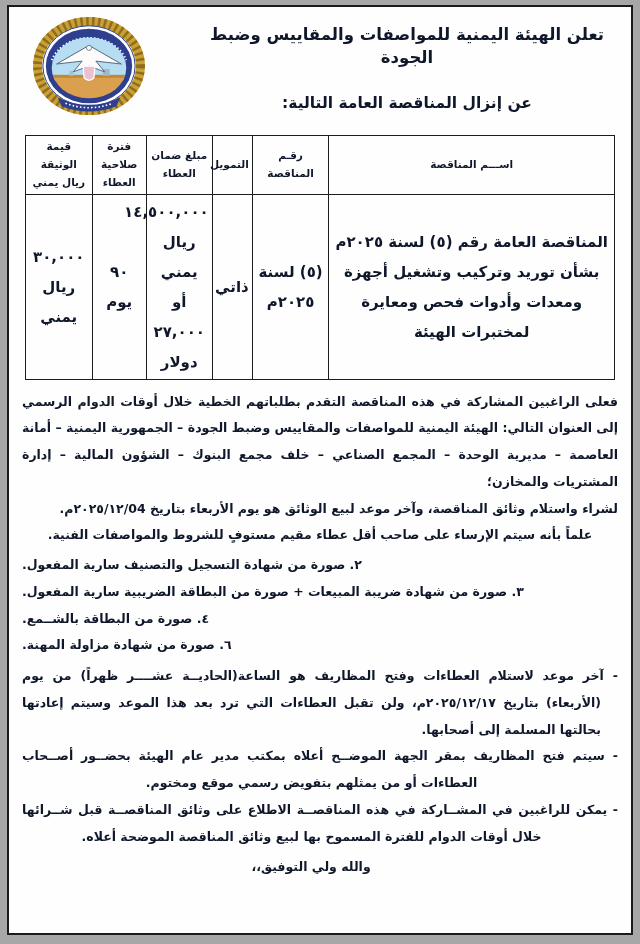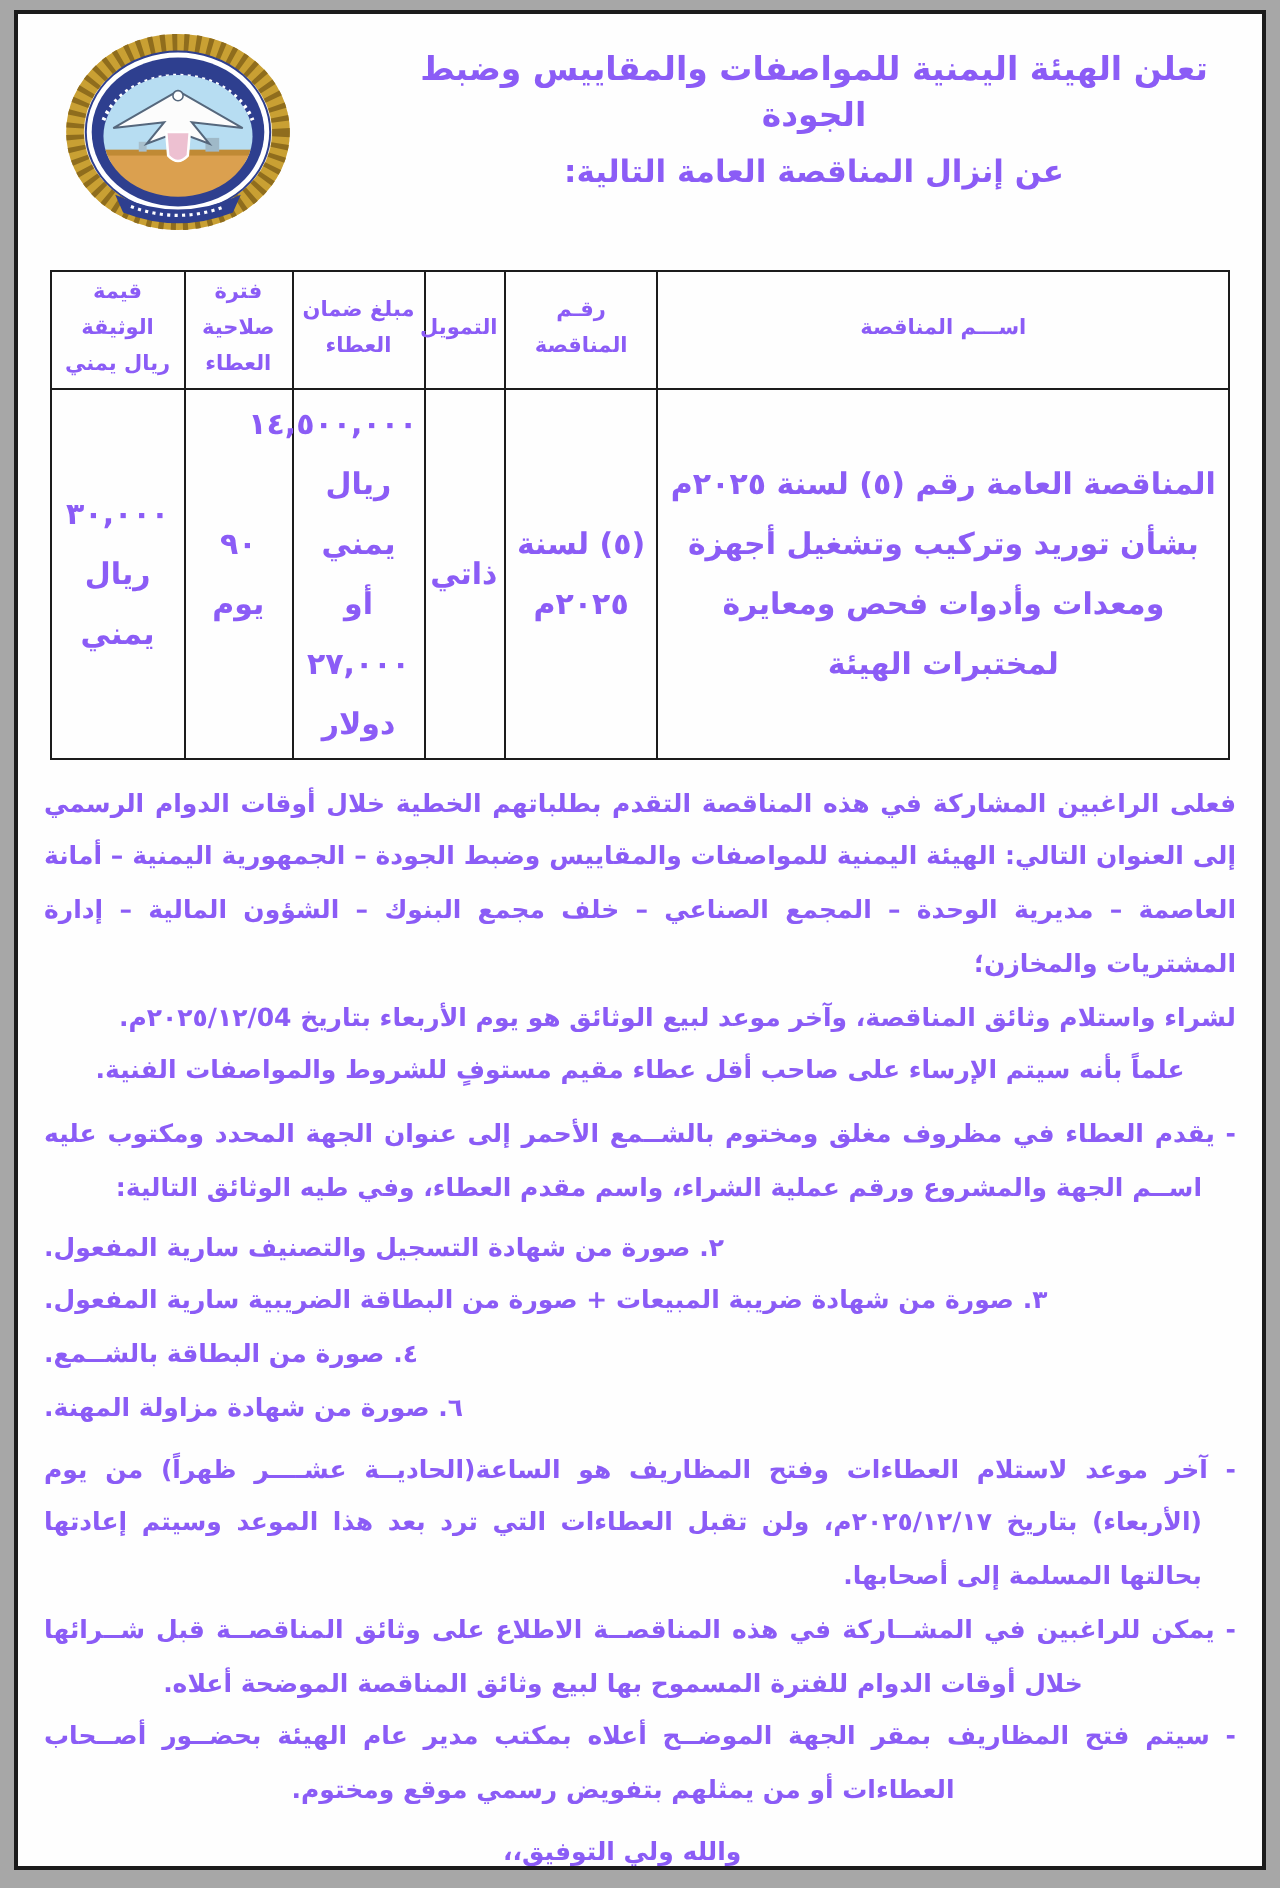--- a/index.html
+++ b/index.html
@@ -9,28 +9,28 @@
     font-family:"DejaVu Sans",sans-serif;
     overflow:hidden;
   }
   .canvas{position:relative;width:640px;height:944px;background:#a7a7a7;}
   .page{
     position:absolute;top:5px;right:7px;left:7px;bottom:9px;
     background:#fefefe;
     border:2.5px solid #1b1b1b;
     box-sizing:border-box;
     direction:rtl;
-    color:#8b5cf6;
+    color:#0f172a;
     padding:8px 13px 6px 13px;
   }
   
   .header{display:flex;align-items:flex-start;}
   .title-block{flex:1;text-align:center;padding-top:8px;padding-left:6px;}
   .title-line1{font-size:16.5px;font-weight:bold;line-height:1.4;}
-  .title-line2{font-size:15.5px;font-weight:bold;margin-top:8px;}
+  .title-line2{font-size:15.5px;font-weight:bold;margin-top:25px;}
   .logo-wrap{width:120px;flex:0 0 120px;margin-right:42px;margin-left:6px;}
   
   table.tender{
     width:99%;margin:14px auto 0 auto;
     border-collapse:collapse;table-layout:fixed;
   }
   table.tender th,table.tender td{
     border:1.6px solid #1c1c1c;
     text-align:center;vertical-align:middle;
     font-weight:bold;white-space:pre-line;
@@ -128,32 +128,31 @@
         </tr>
       </tbody>
     </table>
 
     <div class="bodytext">
 
       <p class="p">فعلى الراغبين المشاركة في هذه المناقصة التقدم بطلباتهم الخطية خلال أوقات الدوام الرسمي إلى العنوان التالي: الهيئة اليمنية للمواصفات والمقاييس وضبط الجودة – الجمهورية اليمنية – أمانة العاصمة – مديرية الوحدة – المجمع الصناعي – خلف مجمع البنوك – الشؤون المالية – إدارة المشتريات والمخازن؛</p>
       <p class="p">لشراء واستلام وثائق المناقصة، وآخر موعد لبيع الوثائق هو يوم الأربعاء بتاريخ ٢٠٢٥/١٢/04م.</p>
       <p class="p-center">علماً بأنه سيتم الإرساء على صاحب أقل عطاء مقيم مستوفٍ للشروط والمواصفات الفنية.</p>
 
-      <p class="p hang" style="margin-top:5px"><span>-</span> <span>يقدم العطاء في مظروف مغلق ومختوم بالشــمع الأحمر إلى عنوان الجهة المحدد ومكتوب عليه اســم الجهة والمشروع ورقم عملية الشراء، واسم مقدم العطاء، وفي طيه الوثائق التالية:</span></p>
 
       <div style="margin-top:3px">
         <p class="doc-line-center"><span class="num">٢.</span> <span>صورة من شهادة التسجيل والتصنيف سارية المفعول.</span></p>
         <p class="doc-line-center"><span class="num">٣.</span> <span>صورة من شهادة ضريبة المبيعات + صورة من البطاقة الضريبية سارية المفعول.</span></p>
         <p class="doc-line-center"><span class="num">٤.</span> <span>صورة من البطاقة بالشــمع.</span></p>
         <p class="doc-line-center"><span class="num">٦.</span> <span>صورة من شهادة مزاولة المهنة.</span></p>
       </div>
 
       <div style="margin-top:4px">
         <p class="p hang"><span>-</span> <span>آخر موعد لاستلام العطاءات وفتح المظاريف هو الساعة(الحاديــة عشــــر ظهراً) من يوم (الأربعاء) بتاريخ ٢٠٢٥/١٢/١٧م، ولن تقبل العطاءات التي ترد بعد هذا الموعد وسيتم إعادتها بحالتها المسلمة إلى أصحابها.</span></p>
+        <p class="p hang just-lastcenter"><span>-</span> <span>سيتم فتح المظاريف بمقر الجهة الموضــح أعلاه بمكتب مدير عام الهيئة بحضــور أصــحاب العطاءات أو من يمثلهم بتفويض رسمي موقع ومختوم.</span></p>
         <p class="p hang just-lastcenter"><span>-</span> <span>يمكن للراغبين في المشــاركة في هذه المناقصــة الاطلاع على وثائق المناقصــة قبل شــرائها خلال أوقات الدوام للفترة المسموح بها لبيع وثائق المناقصة الموضحة أعلاه.</span></p>
-        <p class="p hang just-lastcenter"><span>-</span> <span>سيتم فتح المظاريف بمقر الجهة الموضــح أعلاه بمكتب مدير عام الهيئة بحضــور أصــحاب العطاءات أو من يمثلهم بتفويض رسمي موقع ومختوم.</span></p>
       </div>
 
       <div class="closing">والله ولي التوفيق،،</div>
     </div>
 
   </div>
 </div>
 
 </body></html>

